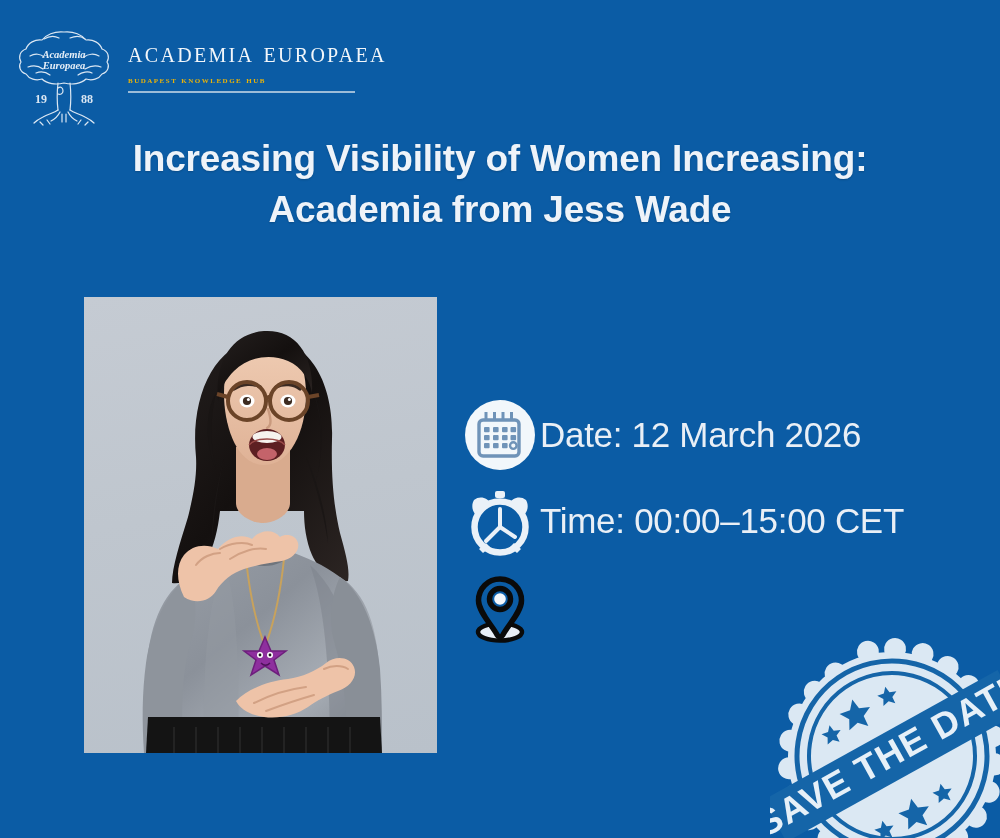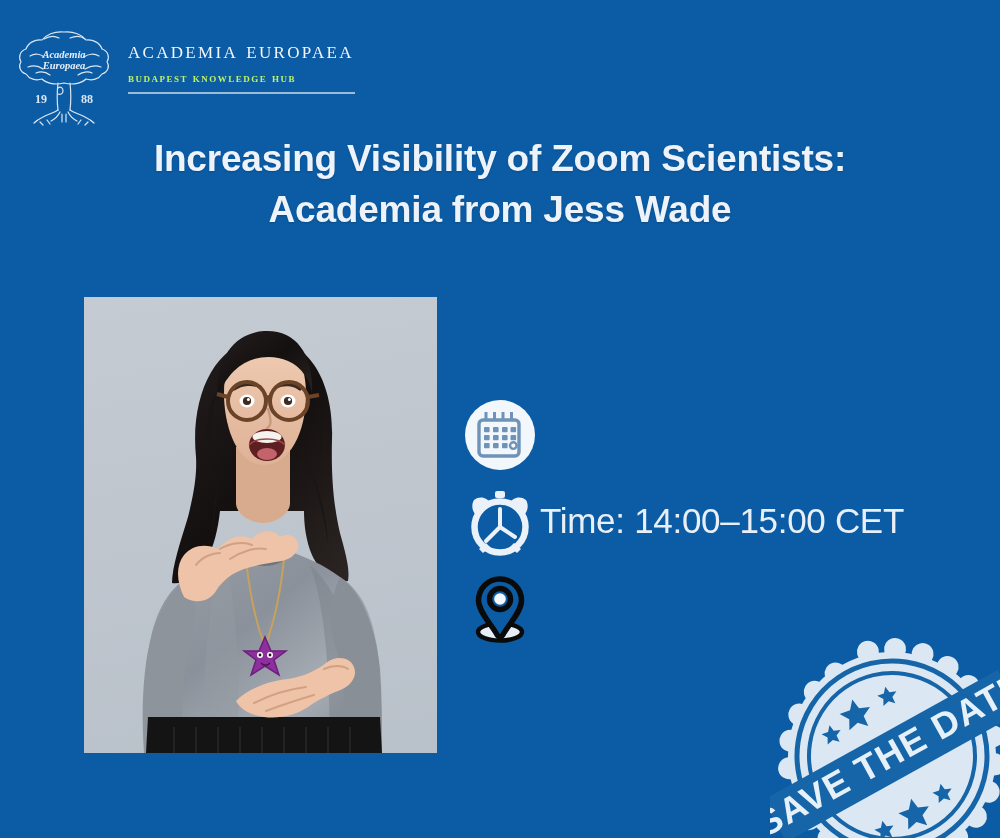--- a/index.html
+++ b/index.html
@@ -34,33 +34,33 @@
     height: 102px;
     flex: 0 0 auto;
   }
   .logo-text {
     margin-left: 14px;
     padding-top: 12px;
   }
   .logo-title {
     font-family: "Liberation Serif", serif;
     color: #f2f6fa;
-    font-size: 24px;
+    font-size: 28px;
     letter-spacing: 2.3px;
     font-variant: small-caps;
     text-transform: lowercase;
     font-weight: 400;
     line-height: 1.05;
     white-space: nowrap;
   }
   .logo-title::first-letter { font-size: 1em; }
   .logo-sub {
     font-family: "Liberation Serif", serif;
-    color: #bef264;
-    font-size: 13px;
+    color: #eab308;
+    font-size: 10px;
     letter-spacing: 1.5px;
     font-variant: small-caps;
     text-transform: lowercase;
     font-weight: 700;
     margin-top: 7px;
     white-space: nowrap;
   }
   .logo-rule {
     margin-top: 6px;
     width: 227px;
@@ -187,21 +187,21 @@
     </svg>
 
     <div class="logo-text">
       <div class="logo-title">Academia Europaea</div>
       <div class="logo-sub">Budapest Knowledge Hub</div>
       <div class="logo-rule"></div>
     </div>
   </div>
 
   <div class="title">
-    <span class="title-line">Increasing Visibility of Zoom Scientists:</span>
+    <span class="title-line">Increasing Visibility of Women Increasing:</span>
     <span class="title-line">Academia from Jess Wade</span>
   </div>
 
   <div class="photo-frame">
     <div class="photo-bg"></div>
     <svg class="photo-svg" viewBox="0 0 353 456">
       <defs>
         <linearGradient id="topG" x1="0" y1="0" x2="1" y2="1">
           <stop offset="0%" stop-color="#9aa0a8"></stop>
           <stop offset="40%" stop-color="#8b919a"></stop>
@@ -356,41 +356,42 @@
           <rect x="22" y="38" width="5.6" height="5.2" rx="1"></rect>
           <rect x="31" y="38" width="5.6" height="5.2" rx="1"></rect>
           <rect x="40" y="38" width="5.6" height="5.2" rx="1"></rect>
           <rect x="48.5" y="38" width="5.6" height="5.2" rx="1"></rect>
           <rect x="22" y="46" width="5.6" height="5.2" rx="1"></rect>
           <rect x="31" y="46" width="5.6" height="5.2" rx="1"></rect>
           <rect x="40" y="46" width="5.6" height="5.2" rx="1"></rect>
         </g>
         <circle cx="51.3" cy="48.6" r="3.3" fill="none" stroke="#6f93b8" stroke-width="2.4"></circle>
       </svg>
+      <span class="info-text">Date: 12 March 2026</span>
     </div>
 
     <div class="info-row">
       <svg class="info-icon" viewBox="0 0 76 76">
         <g fill="#eaf1f8">
           <path d="M12 17 C9 22 10 29 15 33 C18 28 24 23 29 21 C26 15 18 12 12 17 Z"></path>
           <path d="M64 17 C67 22 66 29 61 33 C58 28 52 23 47 21 C50 15 58 12 64 17 Z"></path>
           <rect x="33" y="8" width="10" height="7" rx="2"></rect>
         </g>
         <circle cx="38" cy="44" r="25.5" fill="none" stroke="#eaf1f8" stroke-width="6.5"></circle>
         <g stroke="#eaf1f8" stroke-width="4" stroke-linecap="round">
           <path d="M38 44 L38 26"></path>
           <path d="M38 44 L53 54"></path>
           <path d="M38 44 L24 58"></path>
         </g>
         <g fill="#eaf1f8">
           <path d="M17 66 L24 60 L28 64 L21 70 Z"></path>
           <path d="M59 66 L52 60 L48 64 L55 70 Z"></path>
         </g>
       </svg>
-      <span class="info-text">Time: 14:00–15:00 CET</span>
+      <span class="info-text">Time: 00:00–15:00 CET</span>
     </div>
 
     <div class="info-row">
       <svg class="info-icon" viewBox="0 0 76 76">
         <ellipse cx="38" cy="63" rx="22" ry="8.5" fill="#e8eef6" stroke="#0a0a0a" stroke-width="4.5"></ellipse>
         <path d="M38 10 C26 10 16.5 19.5 16.5 31.5 C16.5 43 30 56 35.2 66
                  C36.4 68.2 39.6 68.2 40.8 66 C46 56 59.5 43 59.5 31.5
                  C59.5 19.5 50 10 38 10 Z" fill="#0b5ca5" stroke="#0a0a0a" stroke-width="5.5" stroke-linejoin="round"></path>
         <circle cx="38" cy="30" r="10.5" fill="#0b5ca5" stroke="#0a0a0a" stroke-width="5.5"></circle>
         <circle cx="38" cy="30" r="5.8" fill="#f4f7fb"></circle>

